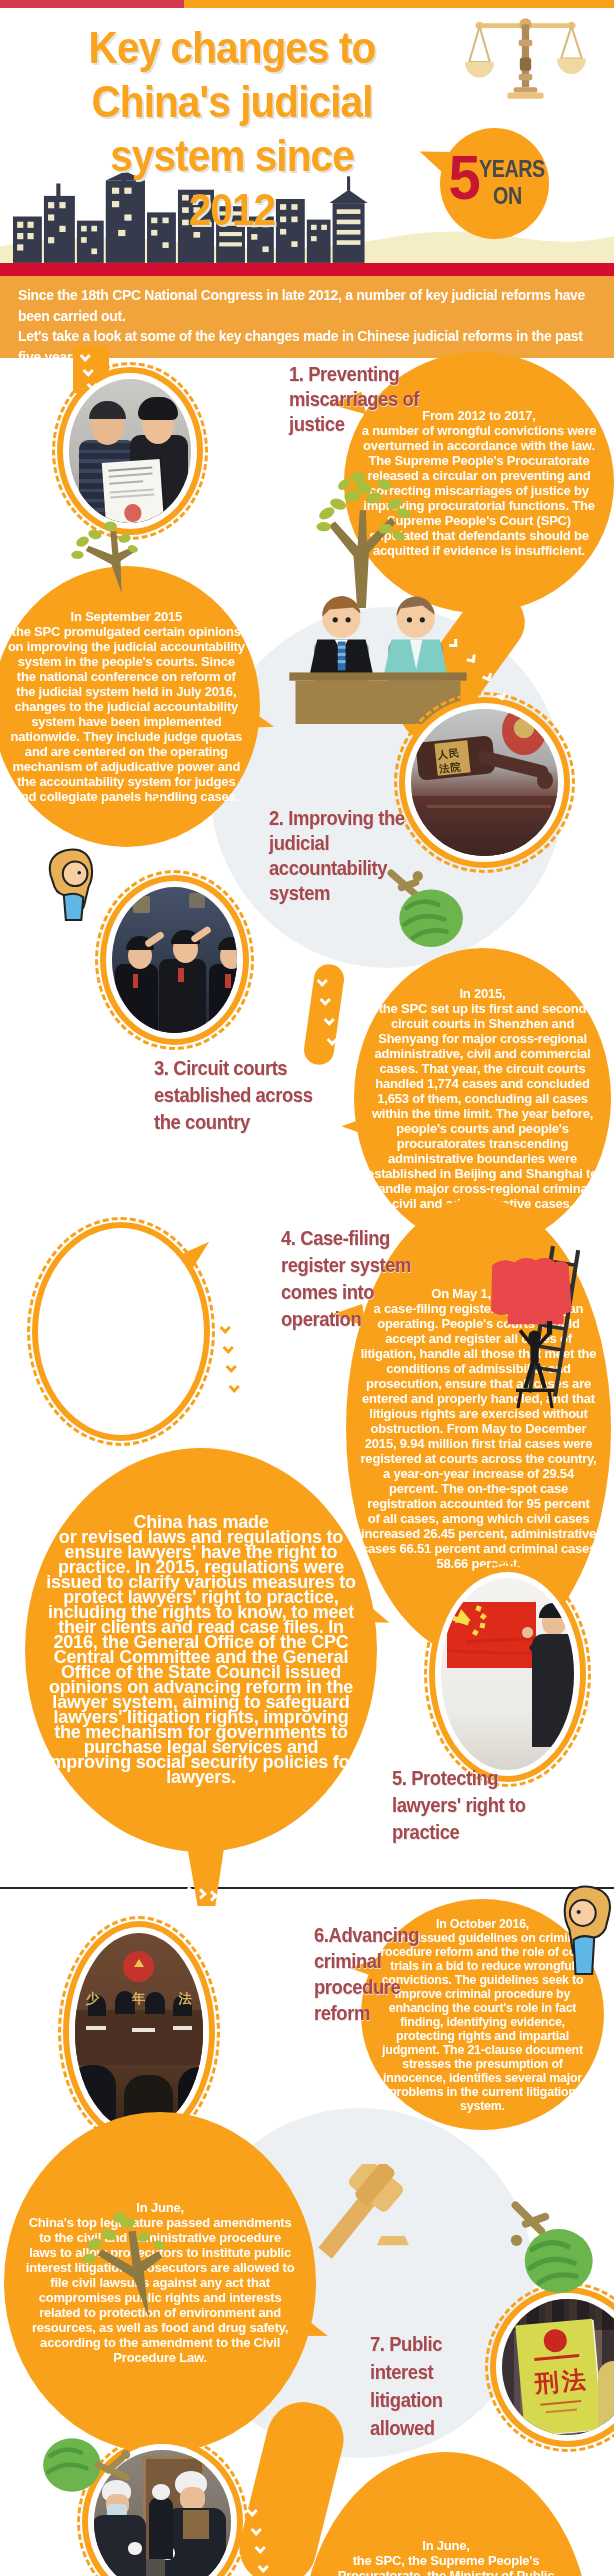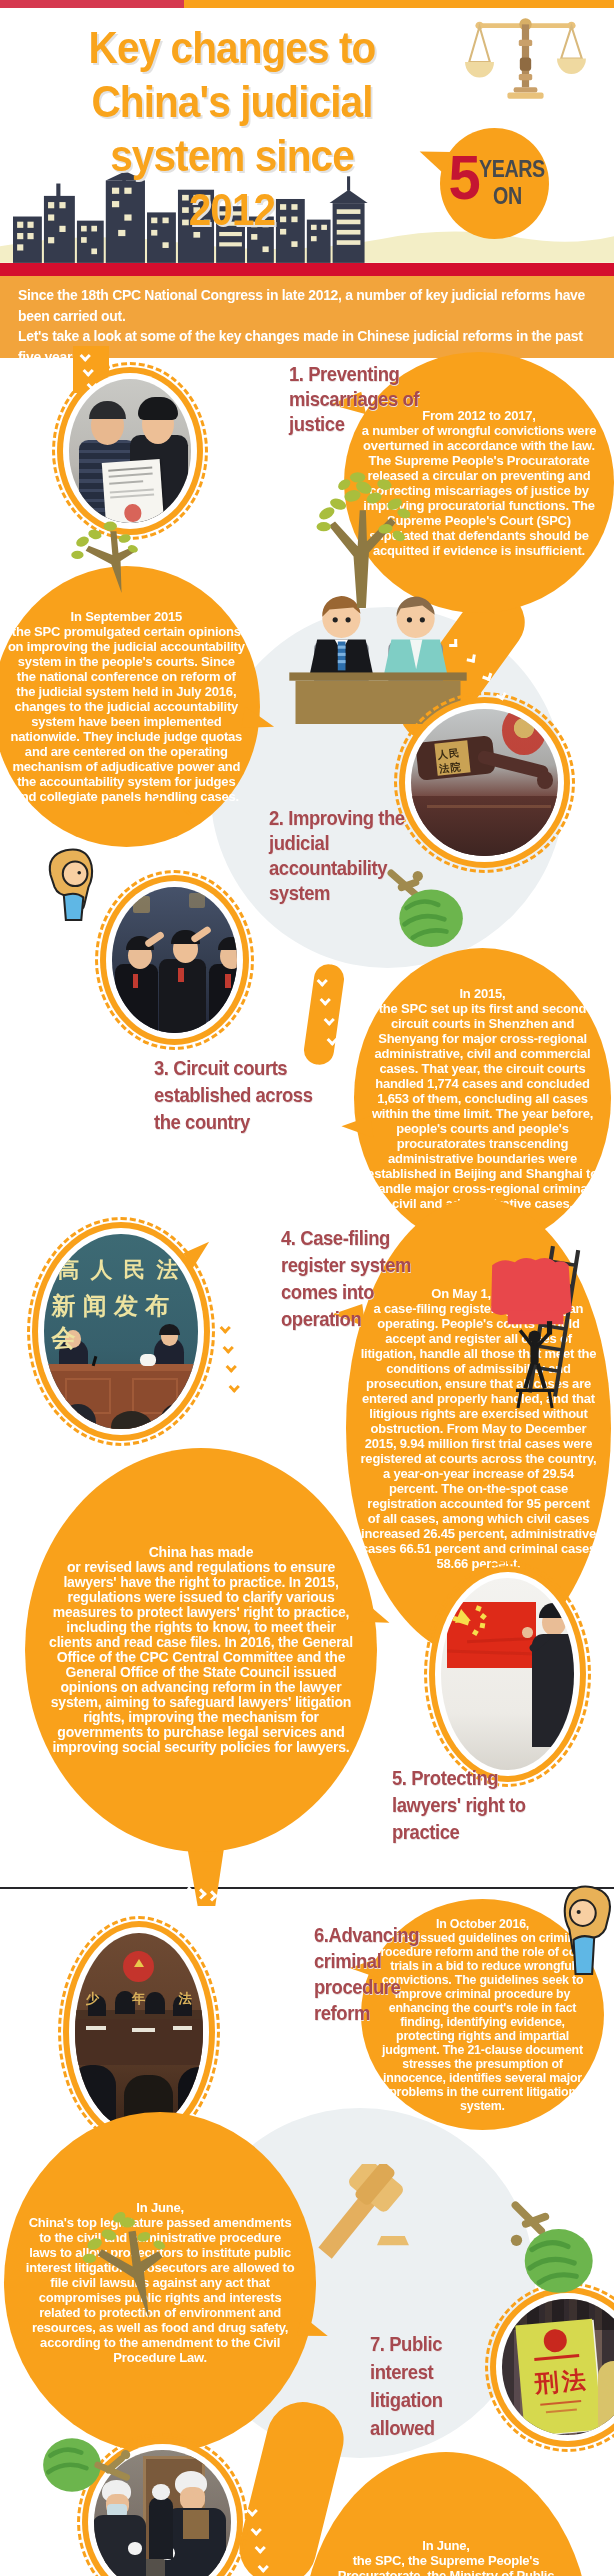--- a/index.html
+++ b/index.html
@@ -337,38 +337,20 @@
   <div class="chev" style="left:328px;top:1036px;transform:rotate(135deg)"></div>
 
   <div class="bub" style="left:354px;top:948px;width:257px;height:300px">
     <div class="tail" style="left:-12.4px;top:170px;border-top:6.2px solid transparent;border-bottom:16.5px solid transparent;border-right:30px solid var(--orange);transform:rotate(-8deg)"></div>
     <p style="width:233px;font-size:13px;line-height:15px">In 2015,
 the SPC set up its first and second circuit courts in Shenzhen and Shenyang for major cross-regional administrative, civil and commercial cases. That year, the circuit courts handled 1,774 cases and concluded 1,653 of them, concluding all cases within the time limit. The year before, people's courts and people's procuratorates transcending administrative boundaries were established in Beijing and Shanghai to handle major cross-regional criminal, civil and administrative cases.</p>
   </div>
 
   <div class="photo" style="left:32px;top:1222px;width:178px;height:219px">
     <div class="white"></div>
-    <div class="img" style="background:linear-gradient(180deg,#3D6A74 0%,#37606C 58%,#2E4E58 100%)">
-      <div class="cjk" style="left:13.4px;top:20.6px;color:#EDE3A0;font-size:21.6px;letter-spacing:11.3px;width:149px">高人民法</div>
-      <div class="cjk" style="left:7.2px;top:56px;color:#EDE3A0;font-size:24px;letter-spacing:7.2px;width:149px">新闻发布会</div>
-      <div class="abs" style="left:14.4px;top:105px;width:29px;height:29px;border-radius:50% 50% 0 0;background:#1E2230"></div>
-      <div class="abs" style="left:20.6px;top:96px;width:16.5px;height:17.5px;border-radius:50%;background:#E9BD96"></div>
-      <div class="abs" style="left:110px;top:103px;width:30px;height:31px;border-radius:50% 50% 0 0;background:#1E2230"></div>
-      <div class="abs" style="left:117px;top:93px;width:16.5px;height:18.5px;border-radius:50%;background:#E9BD96"></div>
-      <div class="abs" style="left:115px;top:90px;width:20.6px;height:10.3px;border-radius:10.3px 10.3px 0 0;background:#191A1E"></div>
-      <div class="abs" style="left:0;top:130px;width:155px;height:7.2px;background:#A05A38"></div>
-      <div class="abs" style="left:0;top:137px;width:155px;height:58px;background:#8C4B2E"></div>
-      <div class="abs" style="left:20.6px;top:144px;width:46px;height:36px;border:2.6px solid #A05A38"></div>
-      <div class="abs" style="left:88px;top:144px;width:46px;height:36px;border:2.6px solid #A05A38"></div>
-      <div class="abs" style="left:96px;top:120px;width:15.5px;height:11.3px;border-radius:5.2px;background:#F4F4F0"></div>
-      <div class="abs" style="left:49px;top:122px;width:2.6px;height:10.3px;background:#111;transform:rotate(16deg)"></div>
-      <div class="abs" style="left:15.5px;top:170px;width:36px;height:36px;border-radius:50%;background:#23252C"></div>
-      <div class="abs" style="left:67px;top:177px;width:41px;height:31px;border-radius:50%;background:#2B2620"></div>
-      <div class="abs" style="left:116px;top:170px;width:33px;height:36px;border-radius:50%;background:#1C1E24"></div>
-    </div>
     <div class="tail" style="right:-4.1px;top:23px;border-top:3.1px solid transparent;border-bottom:15.5px solid transparent;border-left:28px solid var(--orange);transform:rotate(-30deg)"></div>
   </div>
 
   <div class="sect-title" style="left:281px;top:1224px;font-size:21px;line-height:27px">
     <div>4. Case-filing</div>
     <div>register system</div>
     <div>comes into</div>
     <div>operation</div>
   </div>
 
@@ -405,21 +387,21 @@
     <rect x="116" y="128" width="10" height="26" fill="#1A1A1A"></rect>
     <line x1="88" y1="210" x2="74" y2="258" stroke="#1A1A1A" stroke-width="8"></line>
     <line x1="98" y1="210" x2="112" y2="258" stroke="#1A1A1A" stroke-width="8"></line>
     <line x1="56" y1="262" x2="130" y2="262" stroke="#1A1A1A" stroke-width="6"></line>
     <line x1="66" y1="262" x2="60" y2="296" stroke="#1A1A1A" stroke-width="6"></line>
     <line x1="120" y1="262" x2="126" y2="296" stroke="#1A1A1A" stroke-width="6"></line>
   </svg>
 
   <div class="bub" style="left:25px;top:1448px;width:352px;height:404px">
     <div class="tail" style="right:-14.4px;top:155px;border-top:16.5px solid transparent;border-bottom:7.2px solid transparent;border-left:32px solid var(--orange);transform:rotate(14deg)"></div>
-    <p style="width:311px;font-size:14px;line-height:15px">China has made
+    <p style="width:311px;font-size:18px;line-height:15px">China has made
 or revised laws and regulations to ensure lawyers' have the right to practice. In 2015, regulations were issued to clarify various measures to protect lawyers' right to practice, including the rights to know, to meet their clients and read case files. In 2016, the General Office of the CPC Central Committee and the General Office of the State Council issued opinions on advancing reform in the lawyer system, aiming to safeguard lawyers' litigation rights, improving the mechanism for governments to purchase legal services and improving social security policies for lawyers.</p>
   </div>
   <div class="band" style="left:181px;top:1834px;width:49px;height:72px;clip-path:polygon(8% 0,92% 0,70% 100%,34% 100%)"></div>
   <div class="chev" style="left:185px;top:1888px;transform:rotate(45deg)"></div>
   <div class="chev" style="left:197px;top:1890px;transform:rotate(45deg)"></div>
   <div class="chev" style="left:208px;top:1892px;transform:rotate(45deg)"></div>
 
   <div class="sect-title" style="left:392px;top:1764px;font-size:21px;line-height:27px">
     <div>5. Protecting</div>
     <div>lawyers' right to</div>

